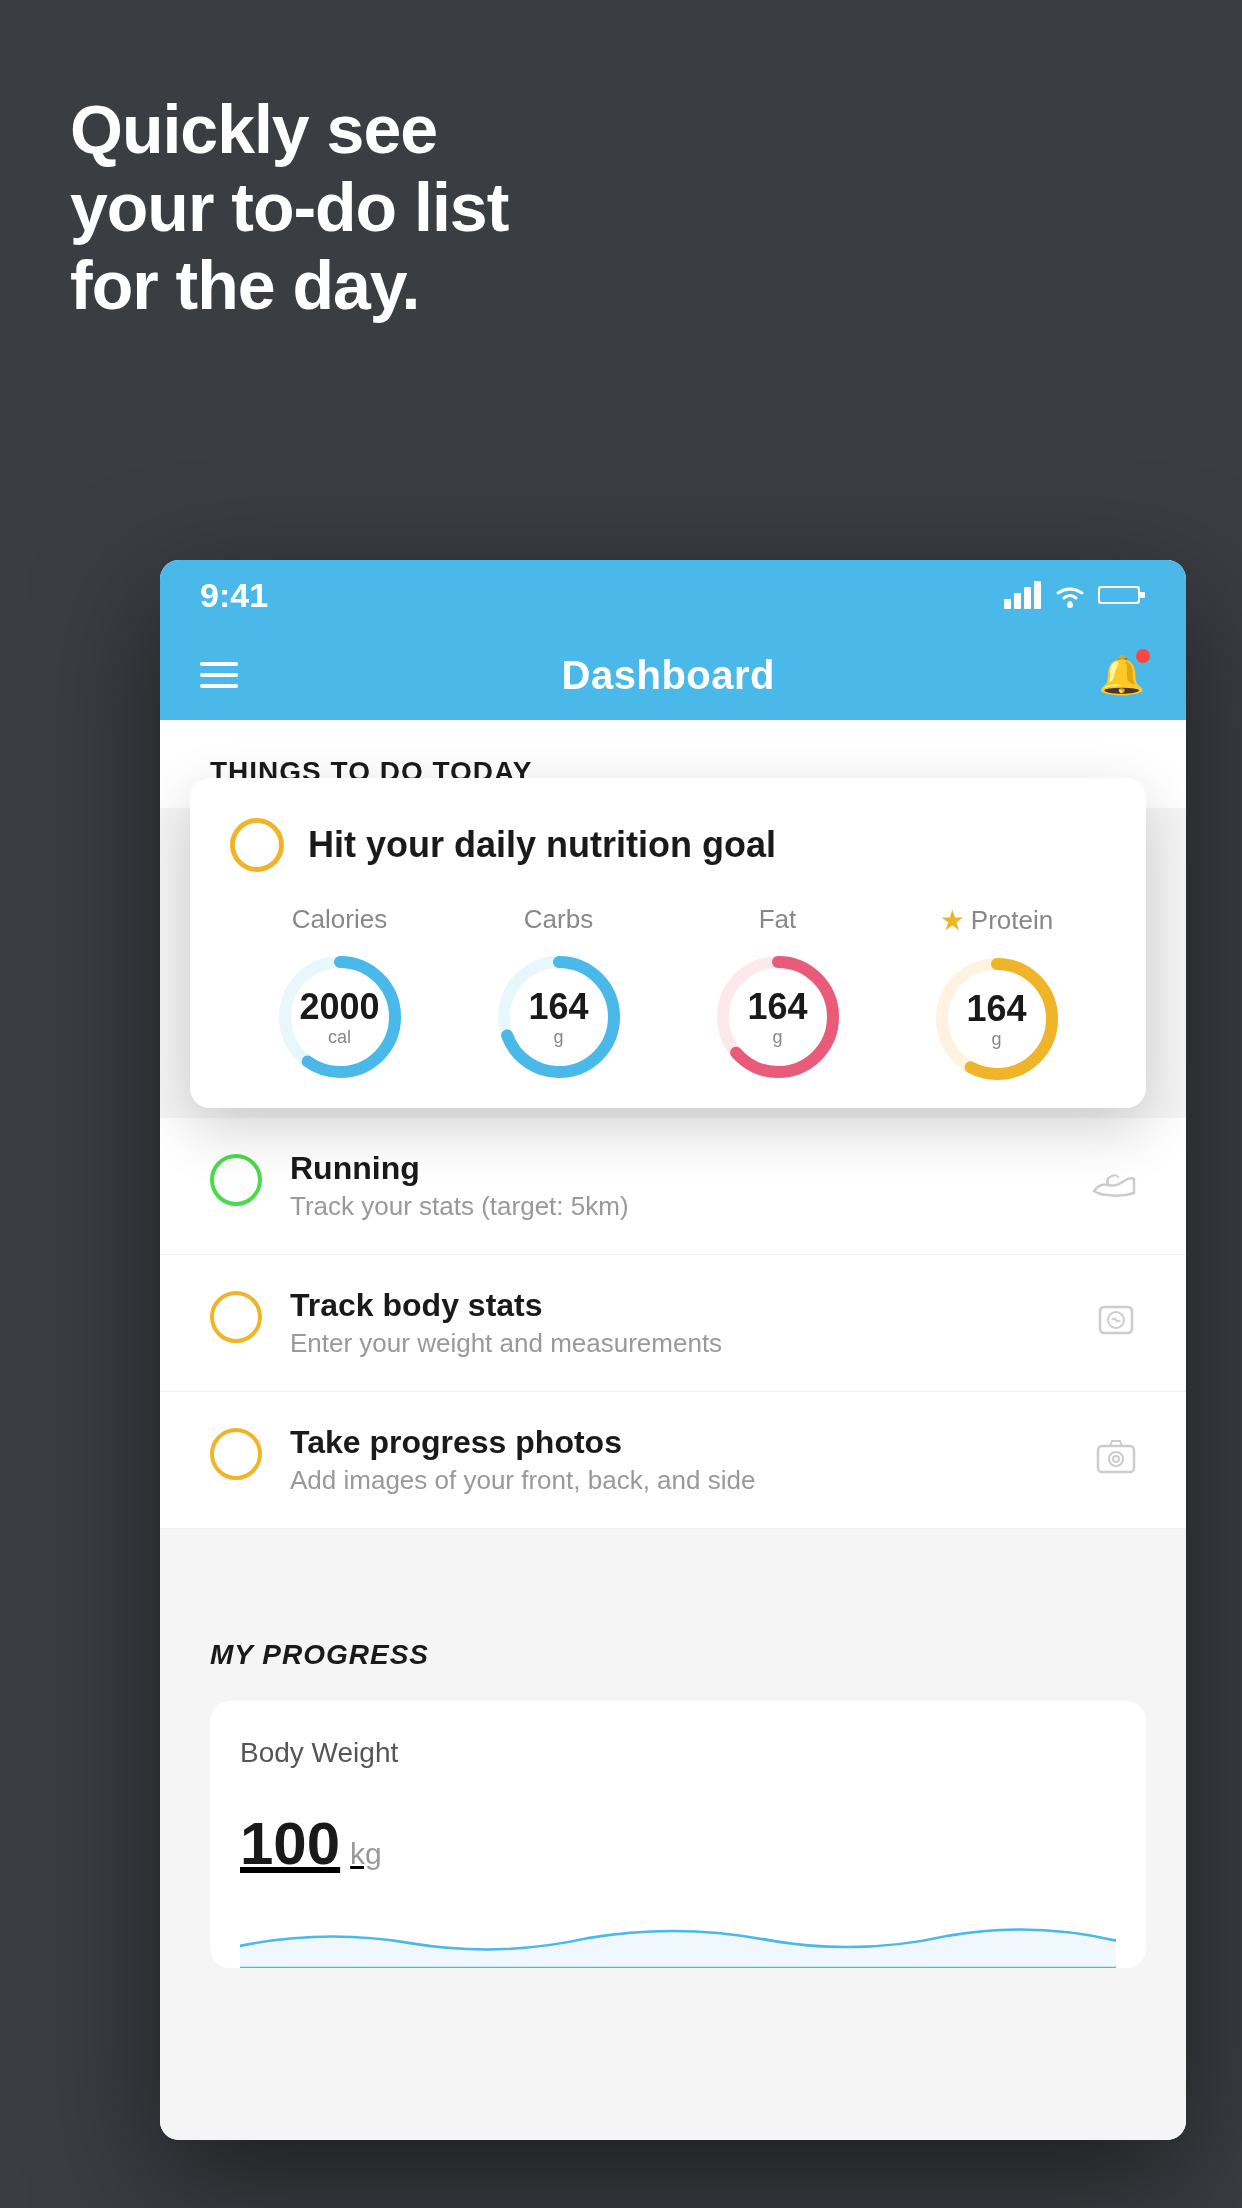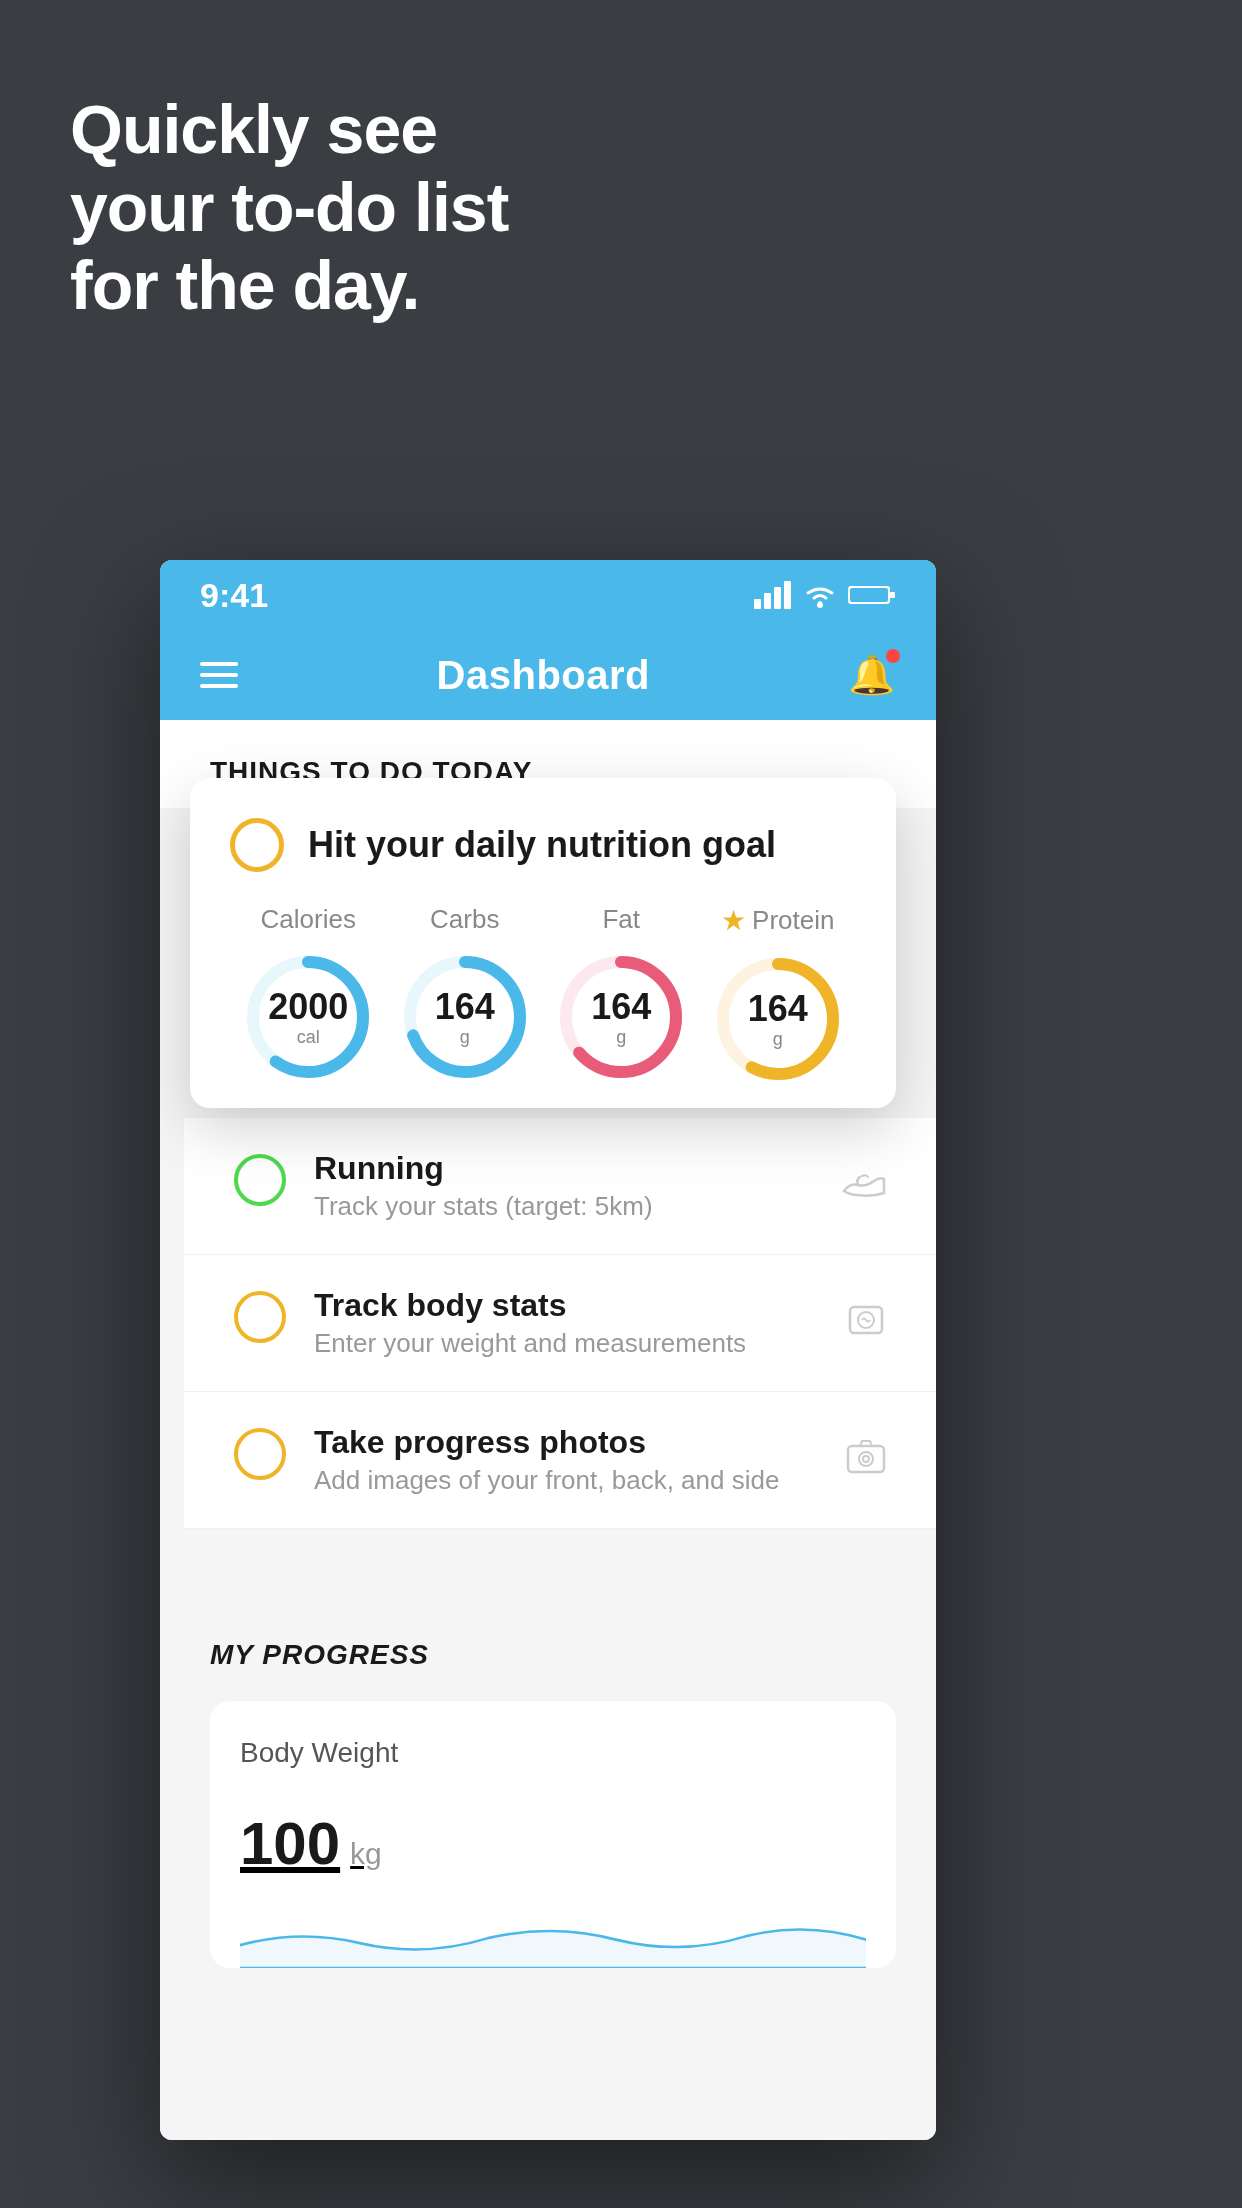--- a/index.html
+++ b/index.html
@@ -29,24 +29,24 @@
       font-weight: 800;
       line-height: 1.15;
       letter-spacing: -1px;
     }
 
     
     .phone-mockup {
       position: absolute;
       top: 560px;
       left: 160px;
-      width: 776px;
+      width: 1026px;
       height: 1580px;
       background: #ffffff;
-      border-radius: 12px;
+      border-radius: 19px;
       overflow: hidden;
       box-shadow: 0 40px 120px rgba(0,0,0,0.5);
     }
 
     
     .status-bar {
       background: #4ab8e8;
       height: 70px;
       display: flex;
       align-items: center;
@@ -178,21 +178,20 @@
     }
     .donut-unit {
       font-size: 18px;
       color: #888;
     }
 
     
     .todo-list {
       background: #ffffff;
       margin-top: 280px;
-      margin-left: 24px;
     }
     .todo-item {
       display: flex;
       align-items: flex-start;
       padding: 32px 50px;
       border-bottom: 1px solid #f0f0f0;
       gap: 28px;
     }
     .todo-circle {
       width: 52px; height: 52px;

